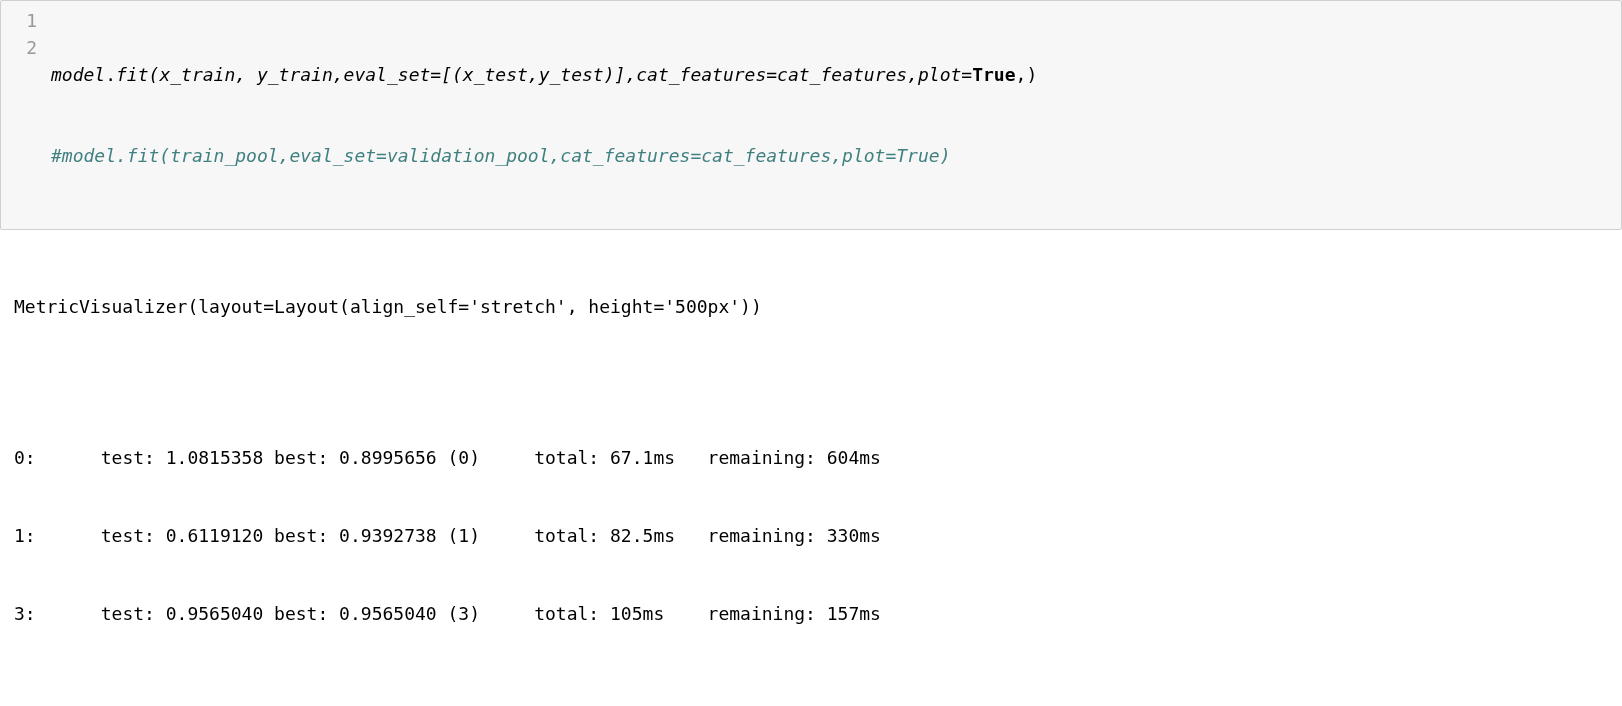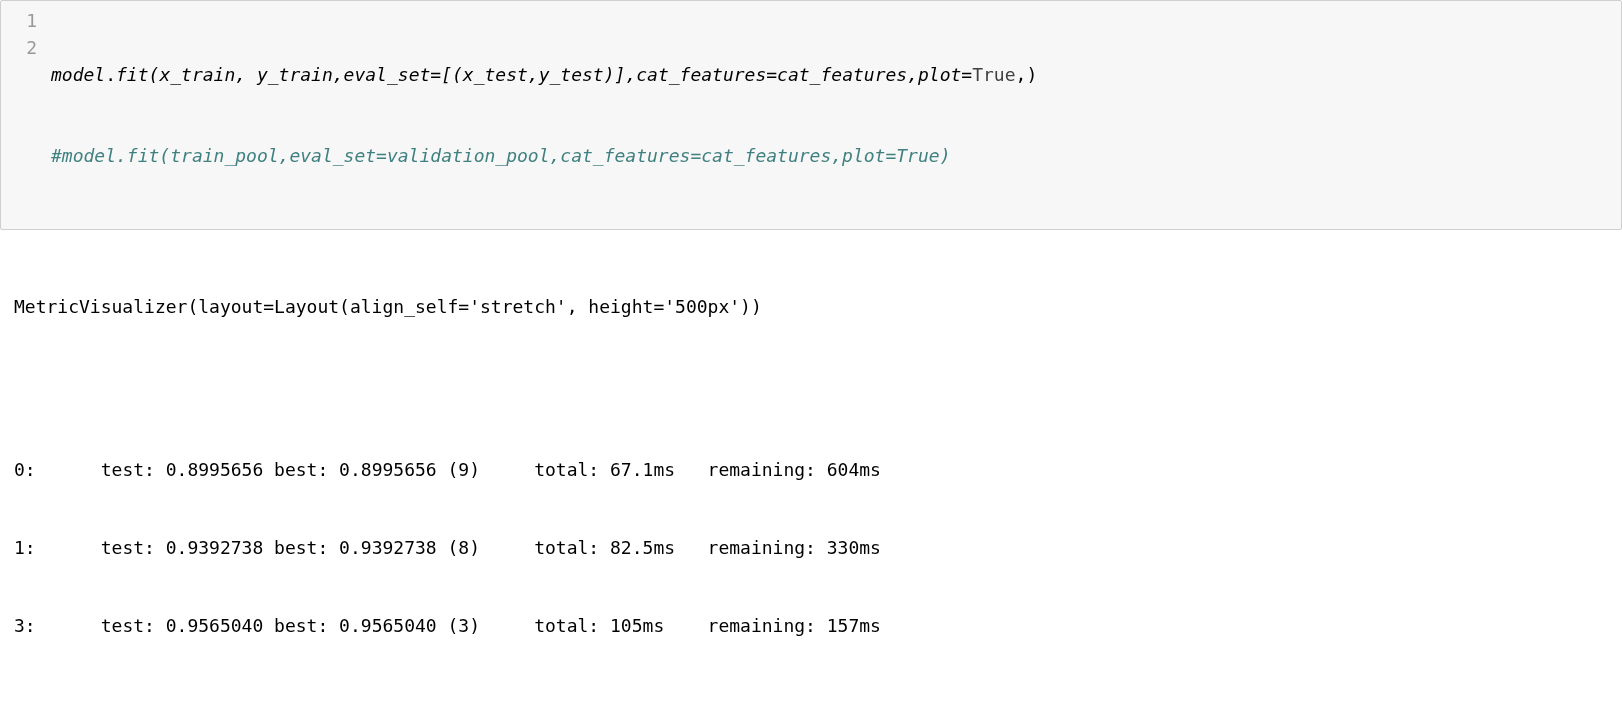--- a/index.html
+++ b/index.html
@@ -36,52 +36,52 @@
     .code-content {
       flex: 1;
       white-space: pre;
       overflow: hidden;
     }
     .code-line {
       height: 27px;
     }
     .py-punct { color: #000000; }
     .py-name { color: #000000; font-style: italic; }
-    .py-bool { color: #404040; font-weight: normal; }
+    .py-bool { color: #000000; font-weight: bold; }
     .py-comment { color: #408080; font-style: italic; margin-top: 16px; }
     .output {
       font-family: 'DejaVu Sans Mono', 'Menlo', 'Consolas', monospace;
       padding: 12px 14px 0 14px;
       white-space: pre;
       color: #000000;
       line-height: 1.45;
     }
     .output-block {
-      margin-bottom: 32px;
+      margin-bottom: 20px;
     }
   </style>
 </head>
 <body>
 
 <div class="code-cell">
   <div class="gutter">
     <div>1</div>
     <div>2</div>
   </div>
   <div class="code-content">
     <div class="code-line"><span class="py-name">model</span><span class="py-punct">.</span><span class="py-name">fit(x_train, y_train,eval_set</span><span class="py-punct">=</span><span class="py-name">[(x_test,y_test)],cat_features</span><span class="py-punct">=</span><span class="py-name">cat_features,plot</span><span class="py-punct">=</span><span class="py-bool">True</span><span class="py-punct">,)</span></div>
     <div class="code-line"><span class="py-comment">#model.fit(train_pool,eval_set=validation_pool,cat_features=cat_features,plot=True)</span></div>
   </div>
 </div>
 
 <div class="output">
   <div class="output-block">MetricVisualizer(layout=Layout(align_self='stretch', height='500px'))</div>
   <div>
-    <div>0:	test: 0.8995656	best: 0.8995656 (9)	total: 67.1ms	remaining: 604ms</div>
-    <div>1:	test: 0.9392738	best: 0.9392738 (8)	total: 82.5ms	remaining: 330ms</div>
+    <div>0:	test: 1.0815358	best: 0.8995656 (0)	total: 67.1ms	remaining: 604ms</div>
+    <div>1:	test: 0.6119120	best: 0.9392738 (1)	total: 82.5ms	remaining: 330ms</div>
     <div>3:	test: 0.9565040	best: 0.9565040 (3)	total: 105ms	remaining: 157ms</div>
     
     
     
     
     
     
   </div>
   
   

